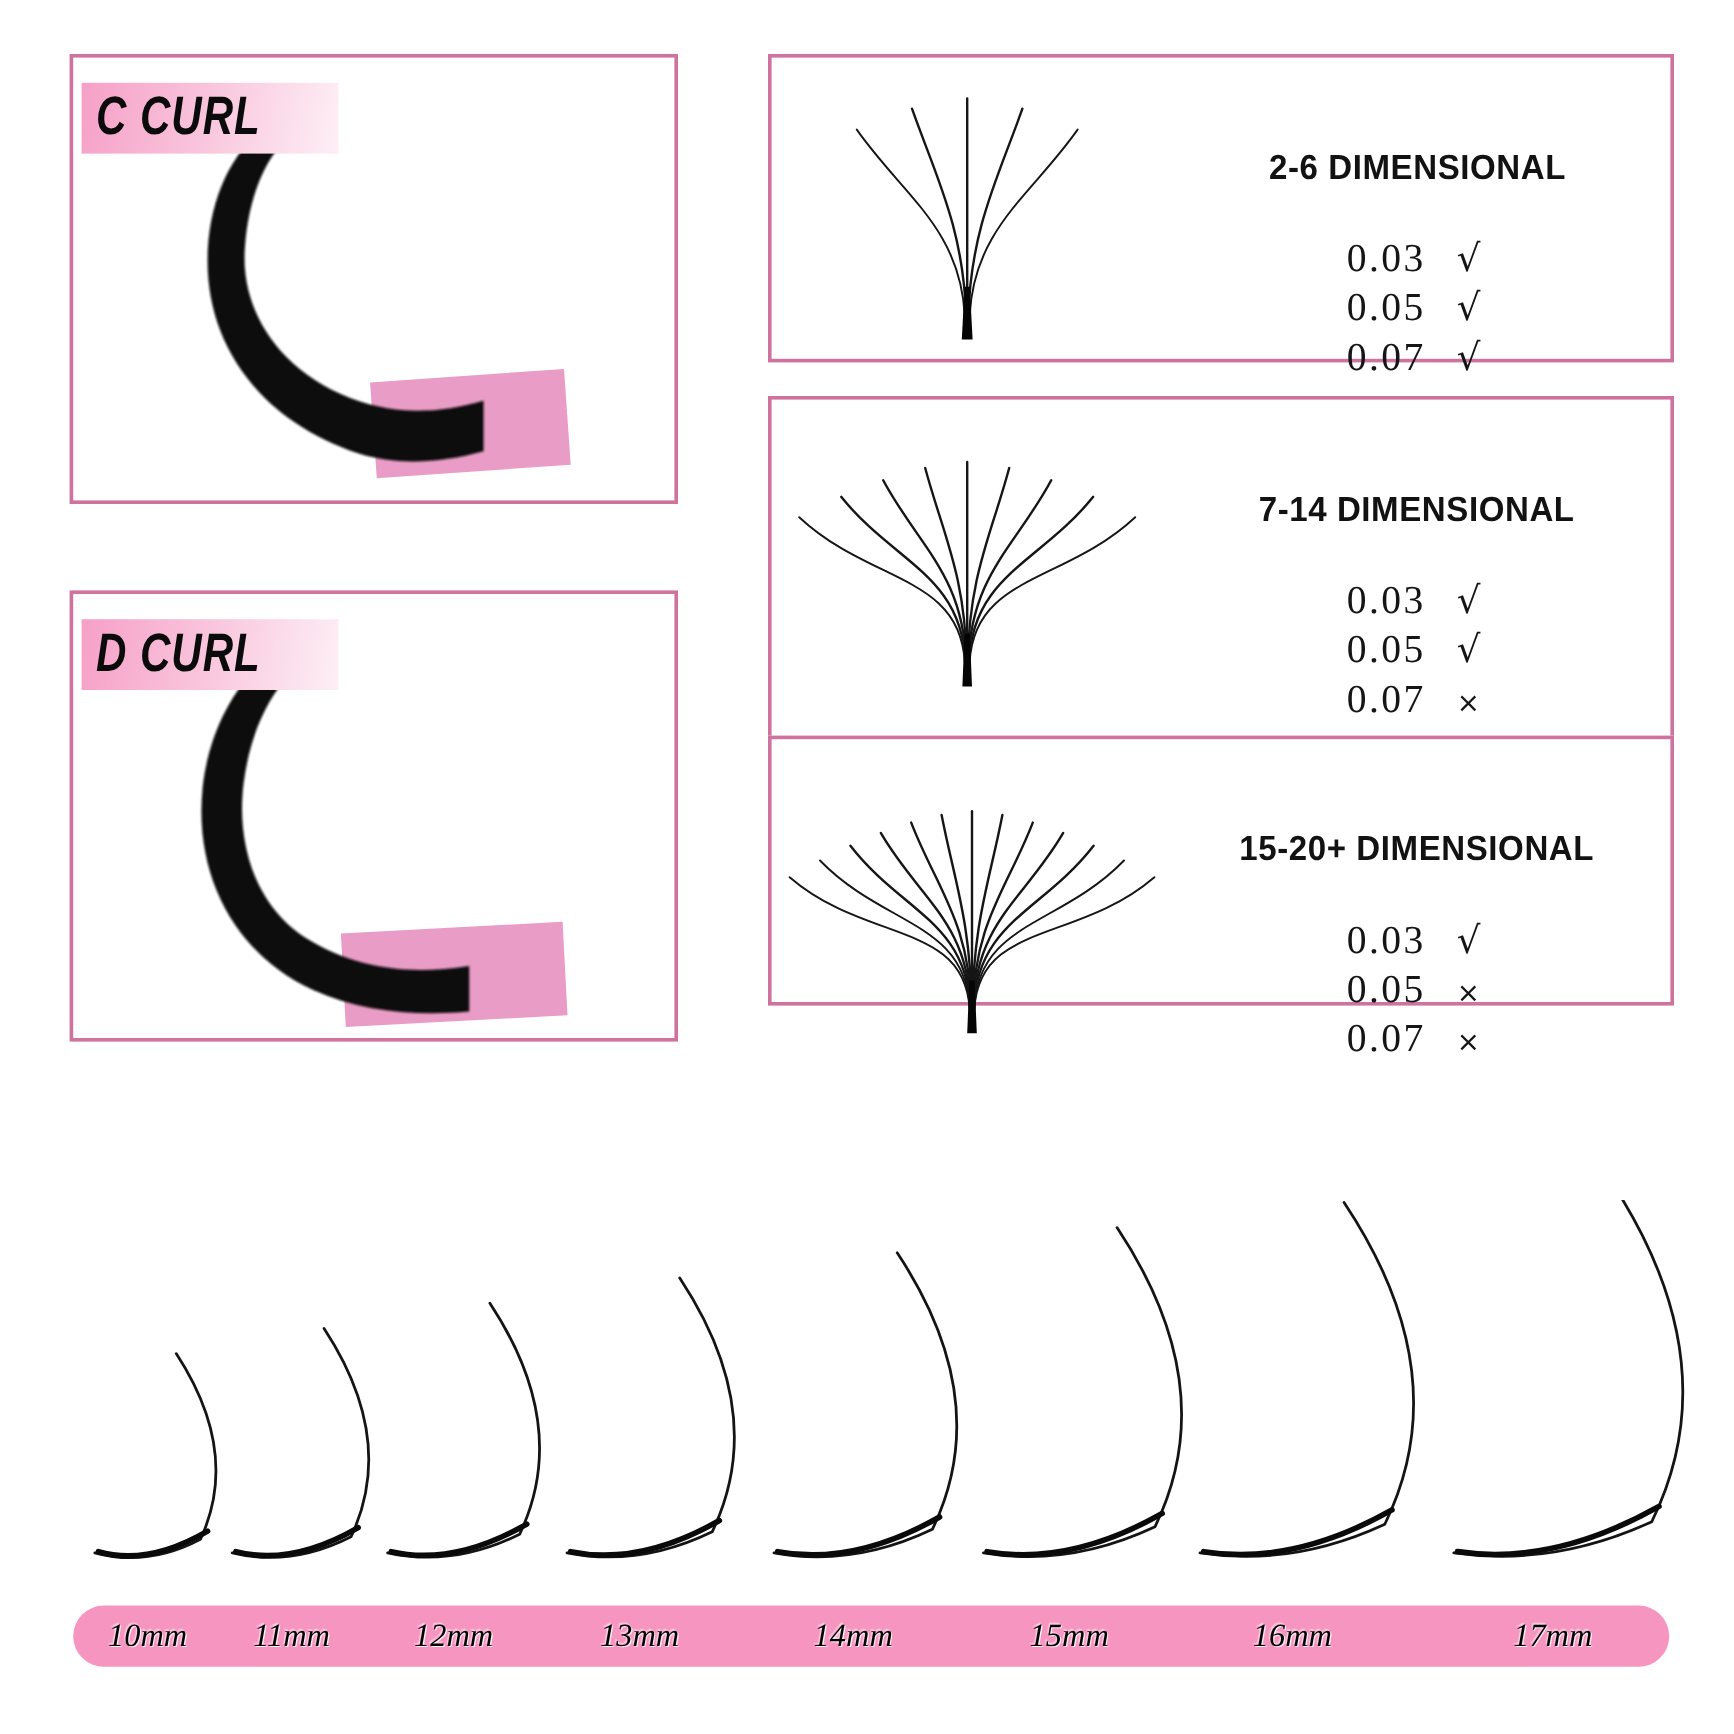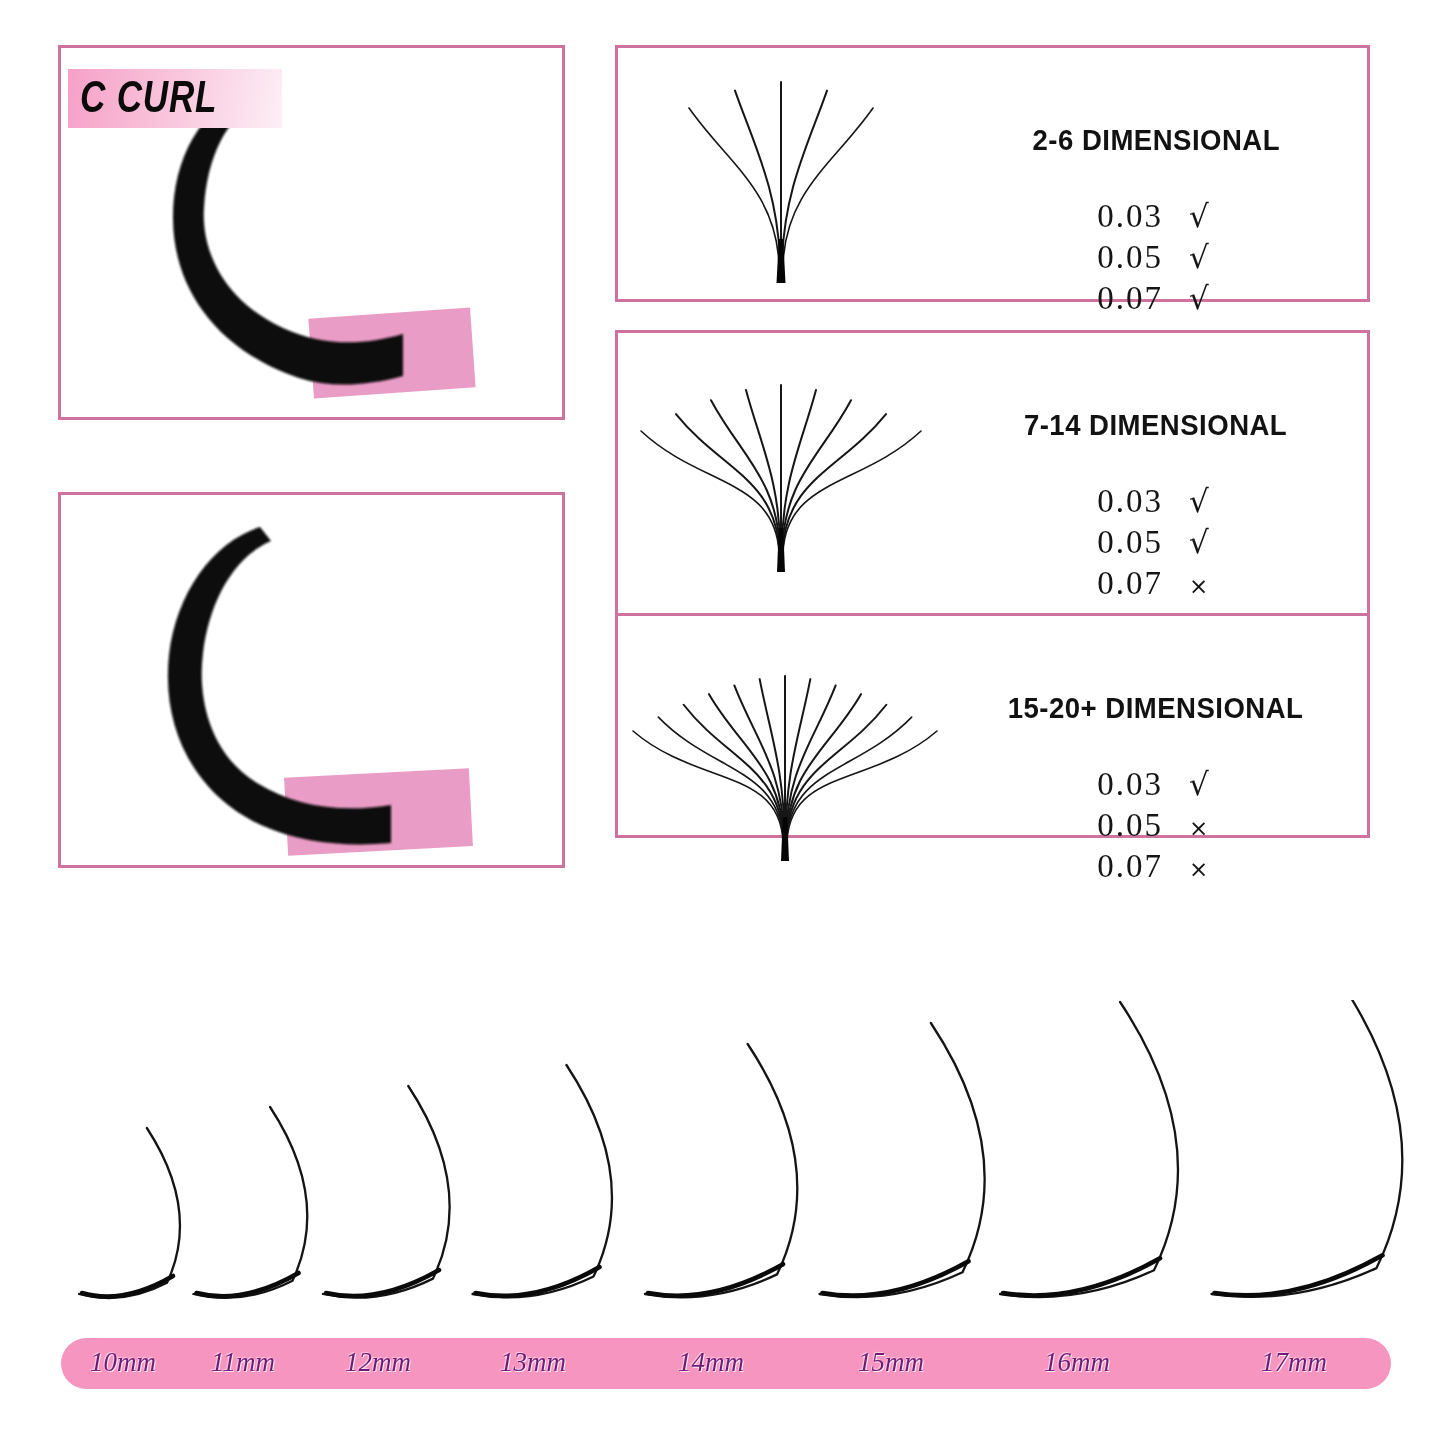--- a/index.html
+++ b/index.html
@@ -23,21 +23,21 @@
   }
   .curl-label .txt {
     display:inline-block; font-weight:bold; font-style:italic;
     font-size:45px; line-height:49px; color:#0b0b0b;
     letter-spacing:1px; transform:scaleX(0.78); transform-origin:left center;
     white-space:nowrap;
   }
 
   
   .dim-card {
-    position:absolute; left:615px; width:755px; box-sizing:border-box;
+    position:absolute; left:640px; width:755px; box-sizing:border-box;
     background:#fff; border:3px solid var(--card-border,#d0709c);
   }
   #dim-card-0 { top:45px;  height:257px; }
   #dim-card-1 { top:330px; height:329px; }
   #dim-card-2 { top:613px; height:225px; }
   .fan { position:absolute; left:0; top:0; }
   .dim-text {
     position:absolute; left:345px; right:18px; top:0; bottom:0;
     display:flex; flex-direction:column; align-items:center;
     padding-top:46px; box-sizing:border-box;
@@ -73,21 +73,21 @@
   }
   #lash-row { position:absolute; left:40px; top:1000px; }
 
   .size-bar {
     position:absolute; left:61px; top:1338px; width:1330px; height:51px;
     background:var(--bar-pink,#f695c0); border-radius:26px;
   }
   .mm-label {
     position:absolute; top:50%; transform:translate(-50%,-54%);
     font-family:"Liberation Serif", serif; font-style:italic;
-    font-size:27px; color:#701a75; white-space:nowrap;
+    font-size:27px; color:#000000; white-space:nowrap;
     text-shadow:1px 1px 0 rgba(255,255,255,0.85), -1px -1px 1px rgba(255,255,255,0.55);
   }
 </style>
 </head>
 <body>
 
 <div class="canvas">
 
   <section class="curl-card" id="curl-card-c">
     <svg class="curl-art" viewBox="0 0 501 369">
@@ -125,20 +125,23 @@
       </g>
       <path filter="url(#softD)" fill="#0c0c0c" d="M 199 32
            C 150 48, 115 100, 108 160
            C 100 235, 135 300, 200 330
            C 240 348, 285 352, 330 348
            L 330 310
            C 280 318, 235 312, 196 288
            C 150 260, 136 205, 142 158
            C 148 108, 172 62, 210 46 Z"></path>
     </svg>
+    <div class="curl-label">
+      <span class="txt">D CURL</span>
+    </div>
   </section>
 
   <section class="dim-card" id="dim-card-0">
     <svg class="fan" id="fan-0" width="400" height="257" viewBox="0 0 400 257">
         <path d="M 161 215 C 157 142, 109.64 115, 71 60" fill="none" stroke="#161616" stroke-width="1.6" stroke-linecap="round"></path>
         <path d="M 162 215 C 160 142, 136.32 97.57680142002381, 117 42.57680142002381" fill="none" stroke="#161616" stroke-width="2" stroke-linecap="round"></path>
         <path d="M 163 215 C 163 142, 163 89, 163 34" fill="none" stroke="#161616" stroke-width="2" stroke-linecap="round"></path>
         <path d="M 164 215 C 166 142, 189.68 97.57680142002381, 209 42.57680142002381" fill="none" stroke="#161616" stroke-width="2" stroke-linecap="round"></path>
         <path d="M 165 215 C 169 142, 216.36 115, 255 60" fill="none" stroke="#161616" stroke-width="1.6" stroke-linecap="round"></path>
         <path d="M 158.5 235 L 167.5 235 L 165.2 191 L 160.8 191 Z" fill="#050505"></path>

